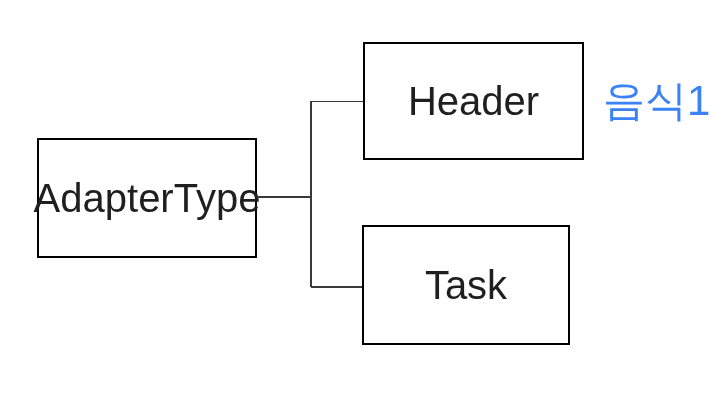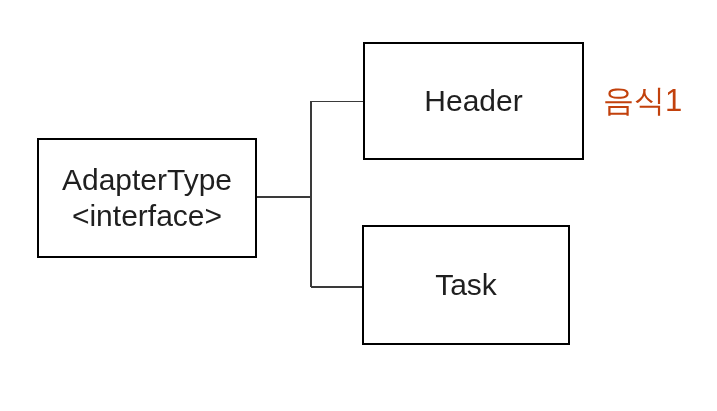--- a/index.html
+++ b/index.html
@@ -19,34 +19,34 @@
   .node {
     position: absolute;
     box-sizing: border-box;
     border: 2px solid #000000;
     background: #ffffff;
     display: flex;
     flex-direction: column;
     align-items: center;
     justify-content: center;
     text-align: center;
-    font-size: 30px;
+    font-size: 40px;
     line-height: 36px;
     color: #1f1f1f;
   }
   .node-adapter { left: 37px;  top: 138px; width: 220px; height: 120px; }
   .node-header  { left: 363px; top: 42px;  width: 221px; height: 118px; }
   .node-task    { left: 362px; top: 225px; width: 208px; height: 120px; }
 
   .annotation {
     position: absolute;
     display: flex;
     align-items: center;
-    font-size: 31px;
-    color: #c2410c;
+    font-size: 42px;
+    color: #3b82f6;
     white-space: nowrap;
   }
   .annotation-header { left: 603px; top: 42px;  height: 118px; }
   .annotation-task   { left: 603px; top: 225px; height: 120px; }
 
   .connector {
     position: absolute;
     background: #3a3a3a;
   }
   .conn-mid    { left: 257px; top: 196px; width: 53px;  height: 1.5px; }
@@ -54,21 +54,20 @@
   .conn-top    { left: 311px; top: 100.5px; width: 52px; height: 1.5px; }
   .conn-bottom { left: 311px; top: 286px;   width: 51px; height: 1.5px; }
 </style>
 </head>
 <body>
 
 <div class="canvas">
 
   <div class="node node-adapter">
     <span>AdapterType</span>
-    <span>&lt;interface&gt;</span>
   </div>
 
   <div class="node node-header">
     <span>Header</span>
   </div>
 
   <div class="node node-task">
     <span>Task</span>
   </div>
 

